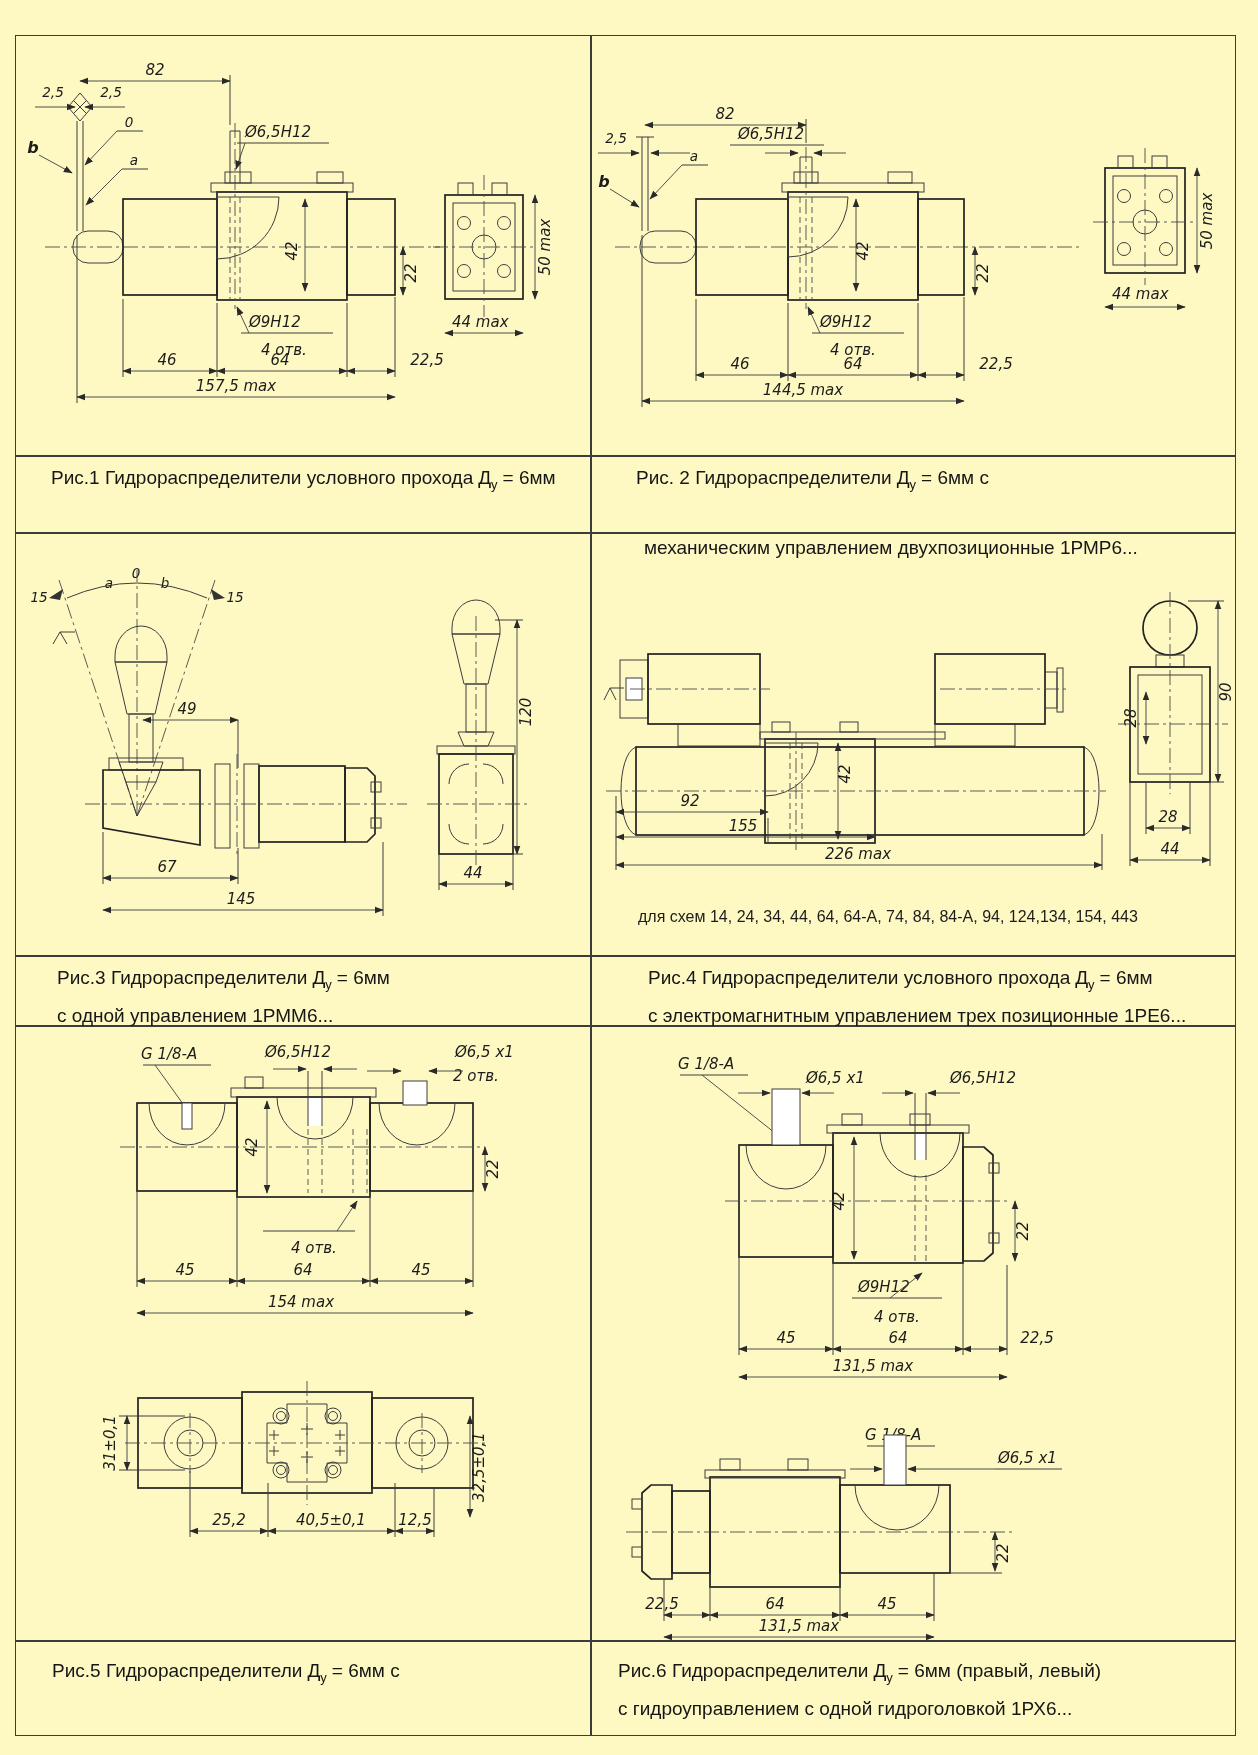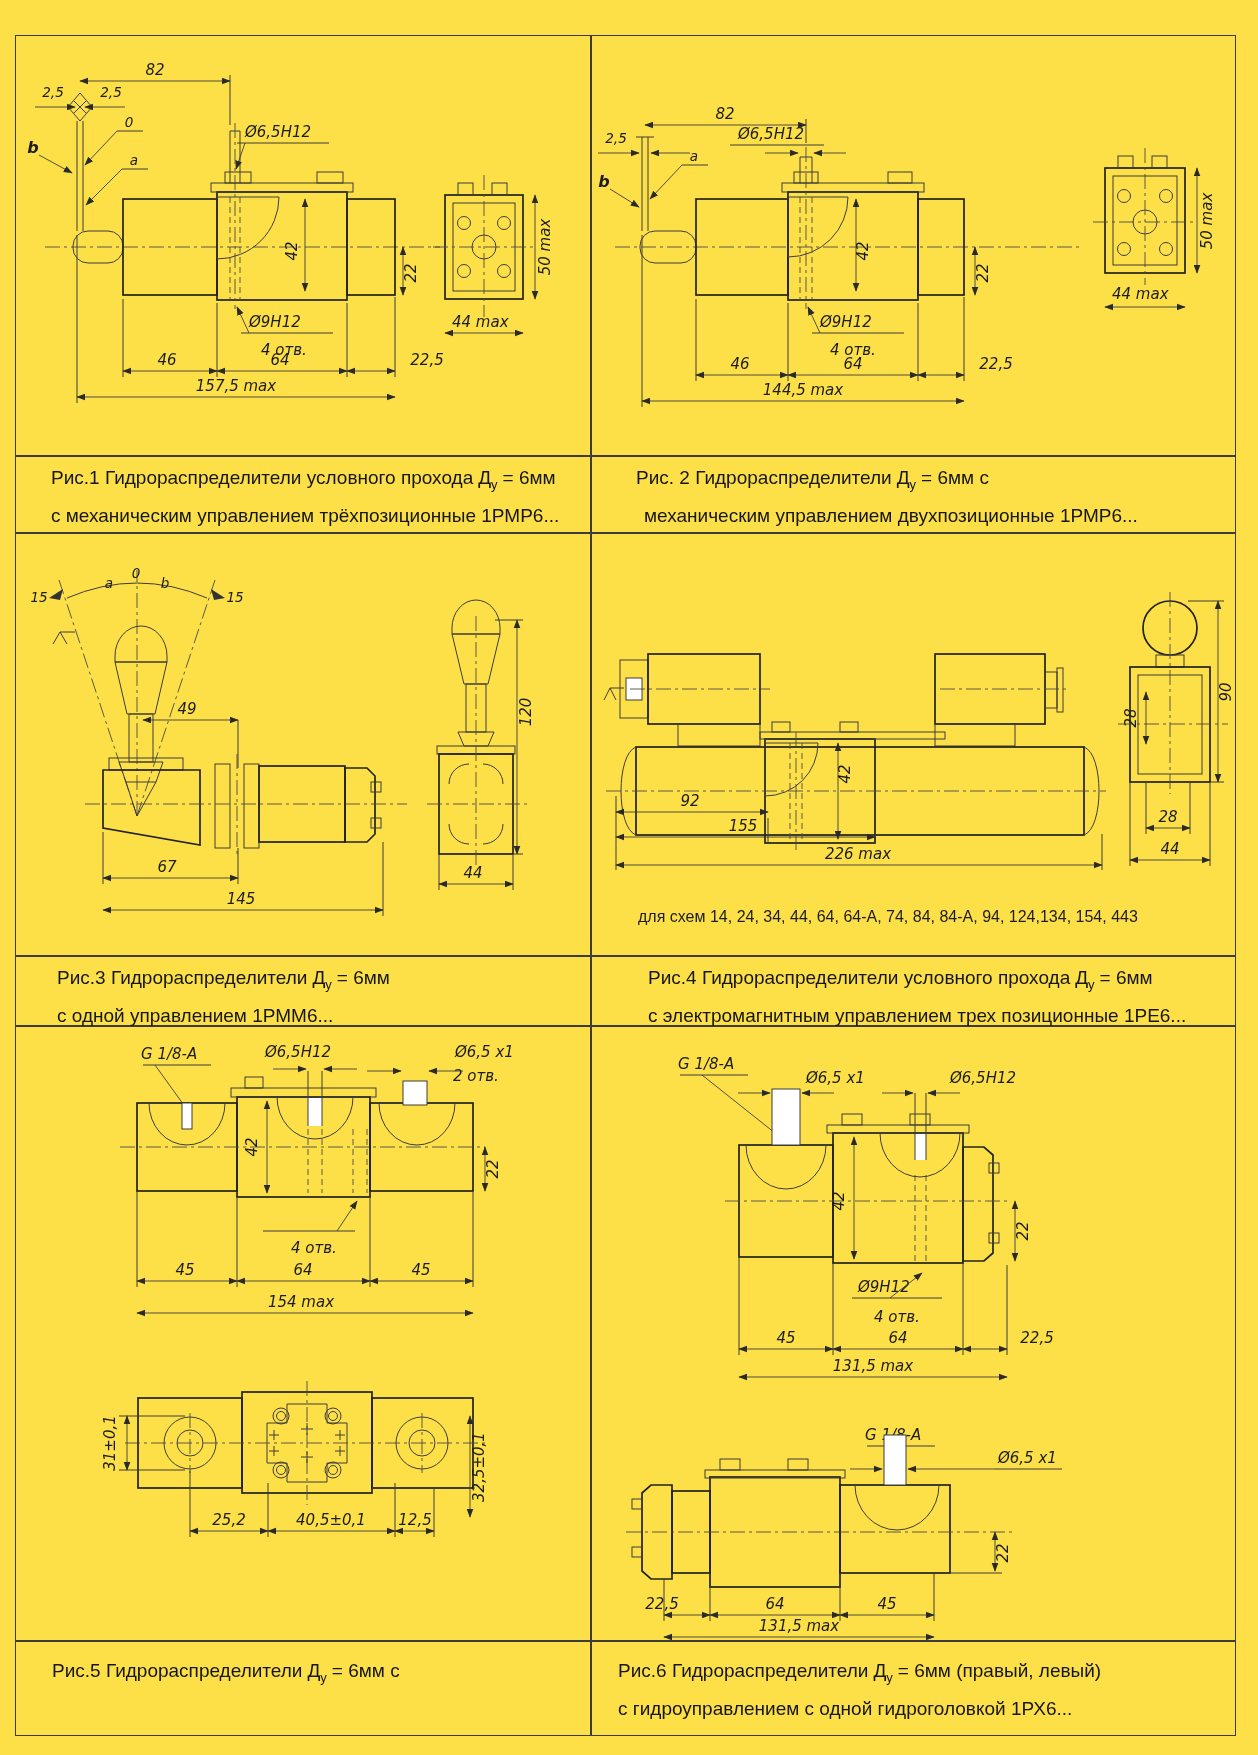--- a/index.html
+++ b/index.html
@@ -1,16 +1,16 @@
 <!DOCTYPE html>
 <html><head>
 <meta charset="utf-8">
 <style>
   html,body{margin:0;padding:0;background:#e8e8e8;}
-  .sheet{position:relative;width:1258px;height:1755px;background:#fde047;font-family:"Liberation Sans",sans-serif;overflow:hidden;}
+  .sheet{position:relative;width:1258px;height:1755px;background:#fef9c3;font-family:"Liberation Sans",sans-serif;overflow:hidden;}
   .frame{position:absolute;left:15px;top:35px;width:1221px;height:1701px;border:1.5px solid #3c3c3c;box-sizing:border-box;}
   .vline{position:absolute;width:1.5px;background:#3c3c3c;}
   .hline{position:absolute;height:1.5px;background:#3c3c3c;}
   .figsvg{position:absolute;overflow:visible;}
   .cap{position:absolute;color:#161616;font-size:19px;line-height:31px;}
   .cap .du{margin:0 5px;white-space:nowrap;}
   .cap sub{font-size:13px;}
   
   .t{stroke:#3d3d3d;stroke-width:1;fill:none;}
   .tk{stroke:#222;stroke-width:1.7;fill:none;}
@@ -205,25 +205,24 @@
         <line class="cl" x1="555" y1="113" x2="555" y2="250"></line>
       <text class="dl" x="522" y="264">44 max</text>
       <line class="dm" x1="515" y1="272" x2="595" y2="272" marker-start="url(#arw)" marker-end="url(#arw)"></line>
       <line class="dm" x1="607" y1="133" x2="607" y2="238" marker-start="url(#arw)" marker-end="url(#arw)"></line>
       <text class="d" transform="rotate(-90 622 186)" x="622" y="186">50 max</text>
     </g>
   </svg>
 
   <div class="cap" style="left:15px;top:462px;width:575px;padding-left:36px;">
     <div><span>Рис.1 Гидрораспределители условного прохода</span><span class="du"><span>Д</span><sub>у</sub></span><span>= 6мм</span></div>
-    <div>с  механическим управлением трёхпозиционные 1РМР6...</div>
   </div>
   <div class="cap" style="left:590px;top:462px;width:647px;padding-left:16px;">
     <div style="padding-left:30px;"><span>Рис. 2 Гидрораспределители</span><span class="du"><span>Д</span><sub>у</sub></span><span>= 6мм  с</span></div>
-    <div style="padding-left:38px;">механическим  управлением двухпозиционные 1РМР6...</div>
+    <div style="padding-left:38px;margin-top:32px;">механическим  управлением двухпозиционные 1РМР6...</div>
   </div>
 
   <svg class="figsvg" style="left:15px;top:532px" width="575" height="423" viewBox="0 0 575 423">
     <g>
       <line class="cl" x1="122" y1="284" x2="44" y2="48"></line>
       <line class="cl" x1="122" y1="284" x2="200" y2="48"></line>
       <line class="cl" x1="122" y1="284" x2="122" y2="38"></line>
       <path class="t" d="M52,66 Q122,36 192,66"></path>
       <path d="M34,66 l14,-9 l-3,11 z" fill="#333"></path>
       <path d="M210,66 l-14,-9 l3,11 z" fill="#333"></path>

